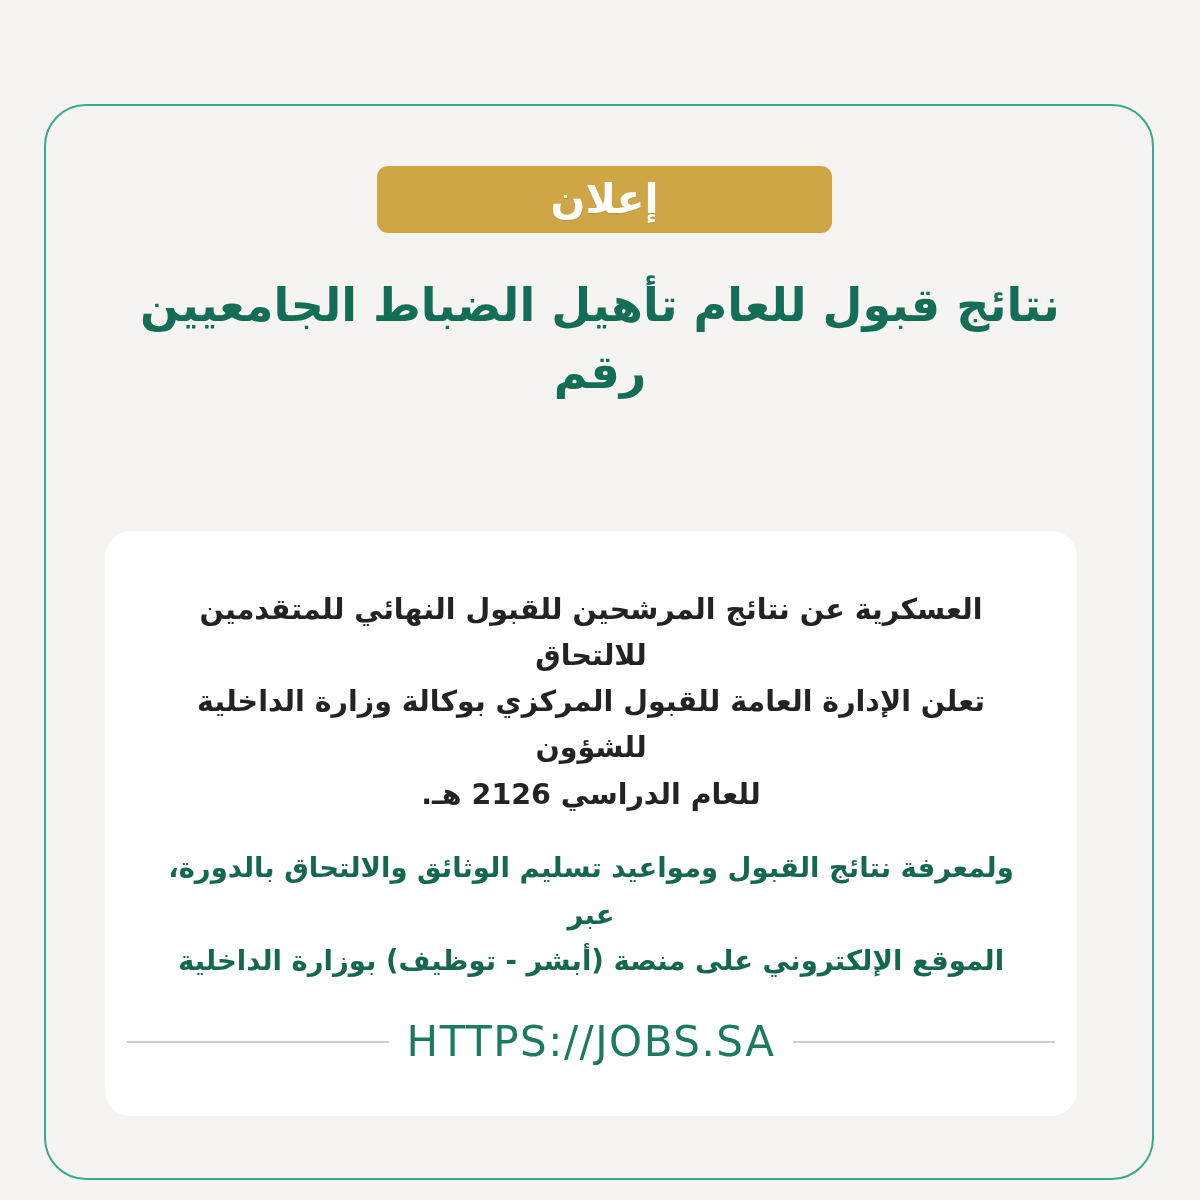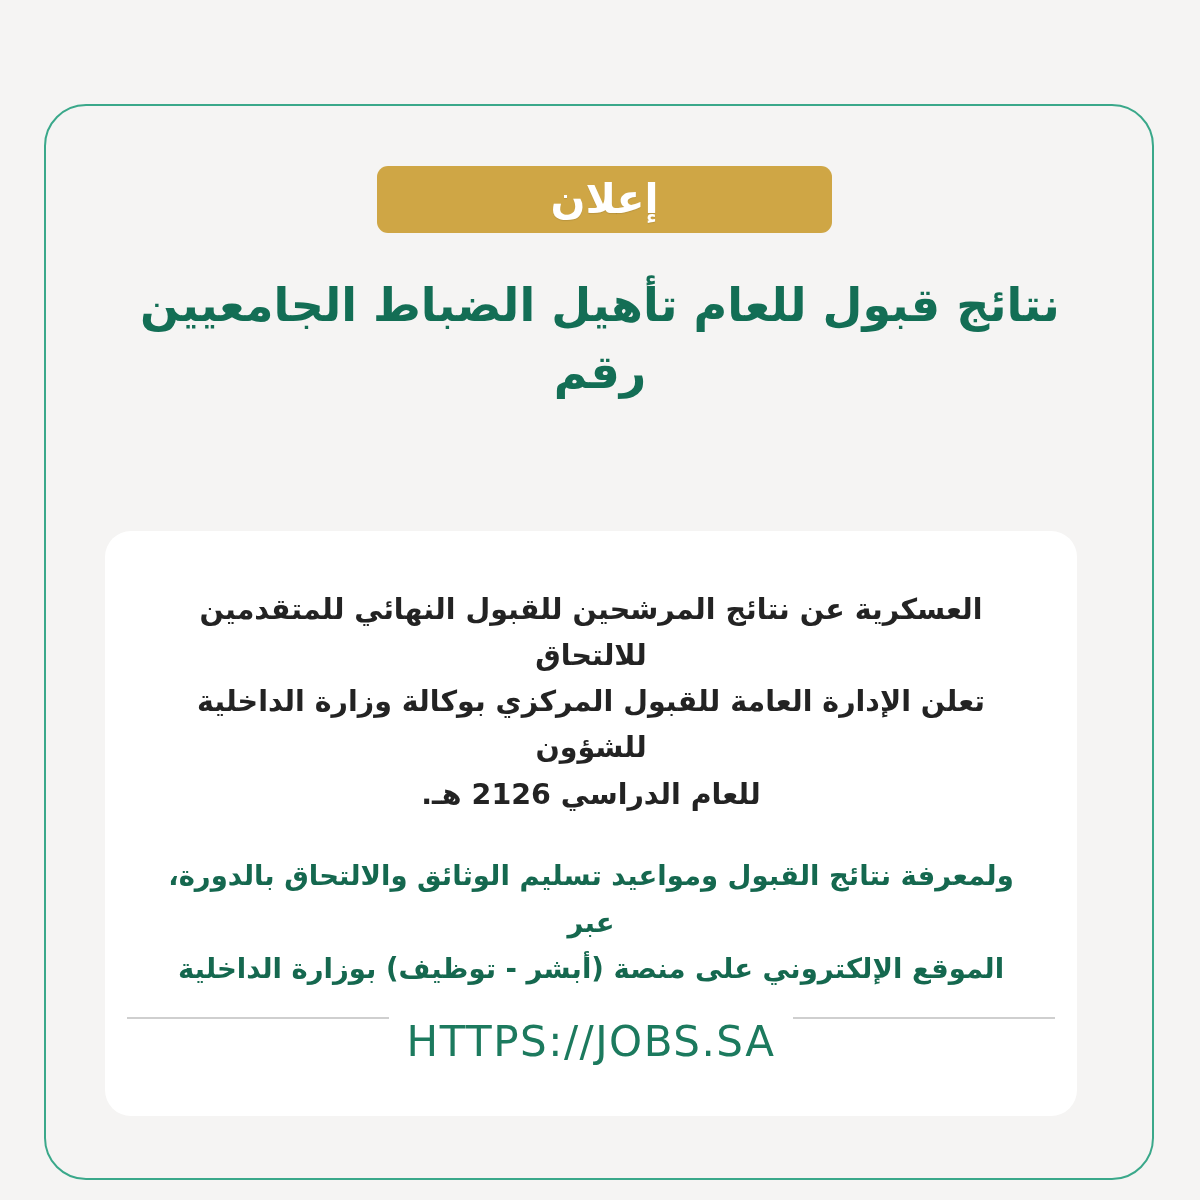--- a/index.html
+++ b/index.html
@@ -100,35 +100,36 @@
     text-align: center;
     font-size: 28.5px;
     font-weight: bold;
     line-height: 1.62;
   }
   .para-dark {
     color: #232323;
   }
   .para-green {
     color: #15684f;
-    margin-top: 34px;
+    margin-top: 26px;
     font-size: 27.5px;
     line-height: 1.7;
   }
   .para-line {
     display: block;
   }
 
   
   .url-row {
     position: absolute;
     left: 22px;
     right: 22px;
     bottom: 50px;
     display: flex;
+    align-items: center;
     gap: 0;
     direction: ltr;
   }
   .rule {
     flex: 1 1 auto;
     height: 2px;
     background: #cfcfcf;
   }
   .rule-left { margin-right: 18px; }
   .rule-right { margin-left: 18px; }

